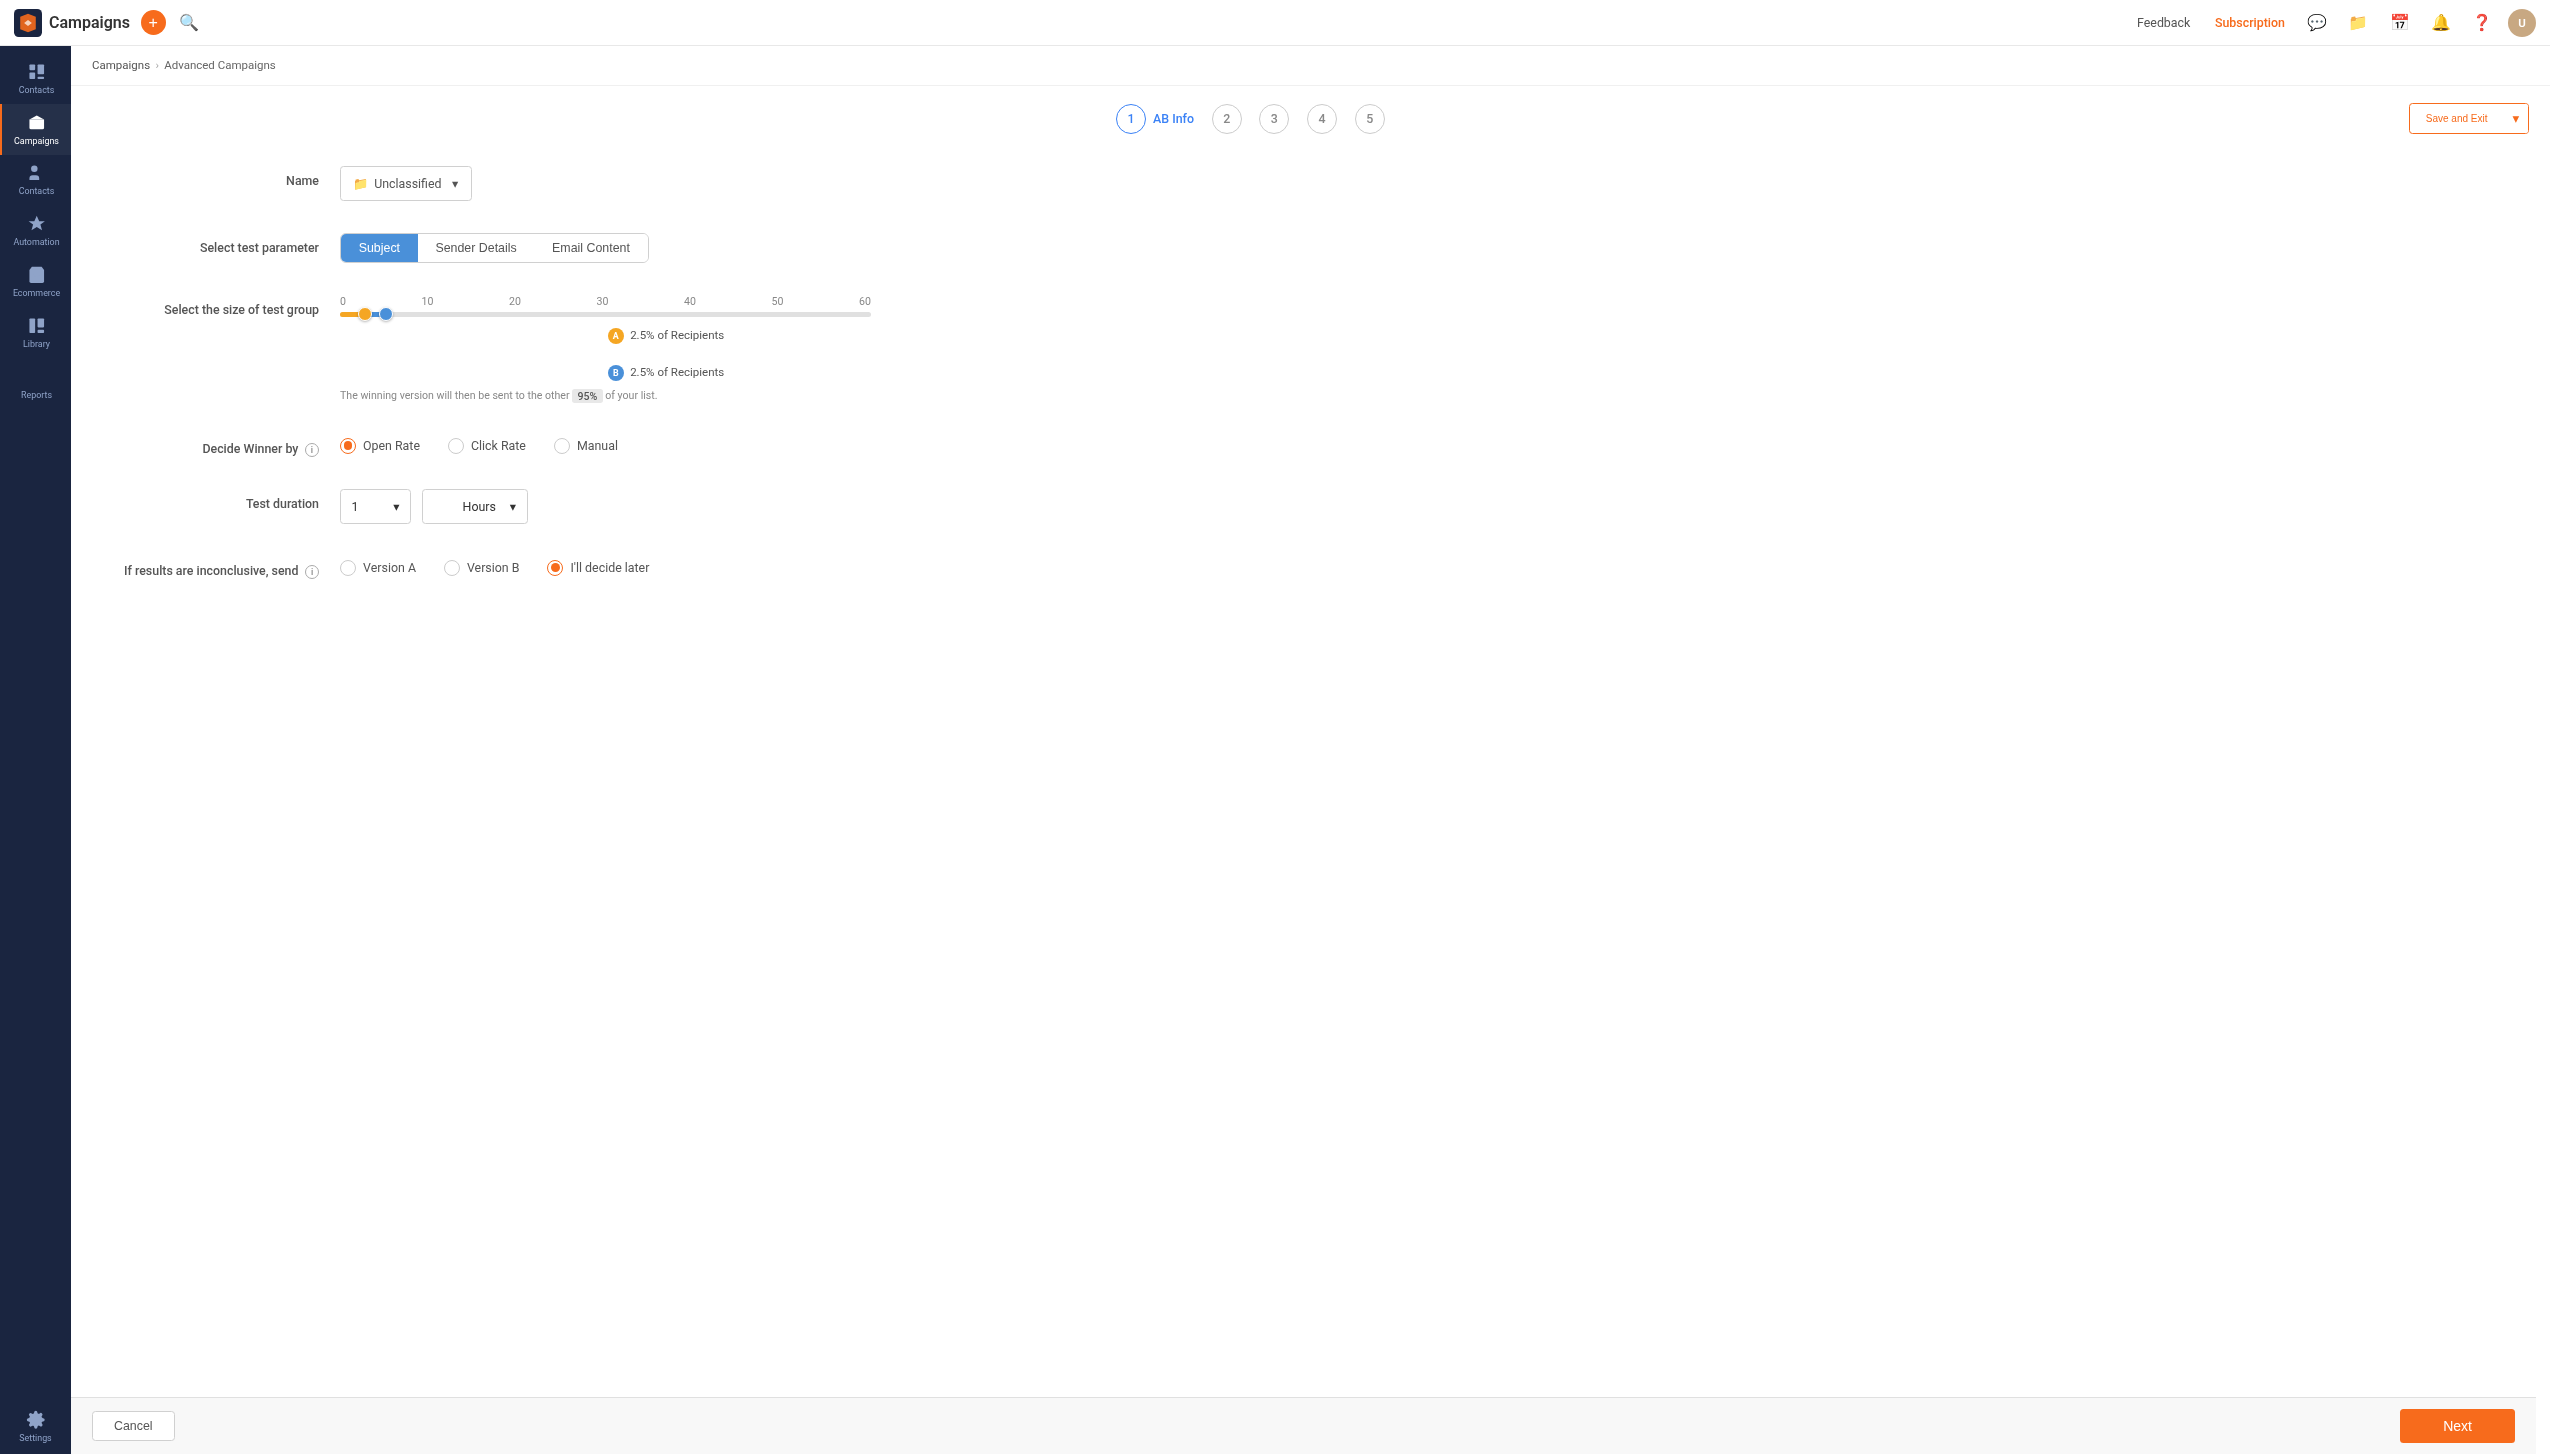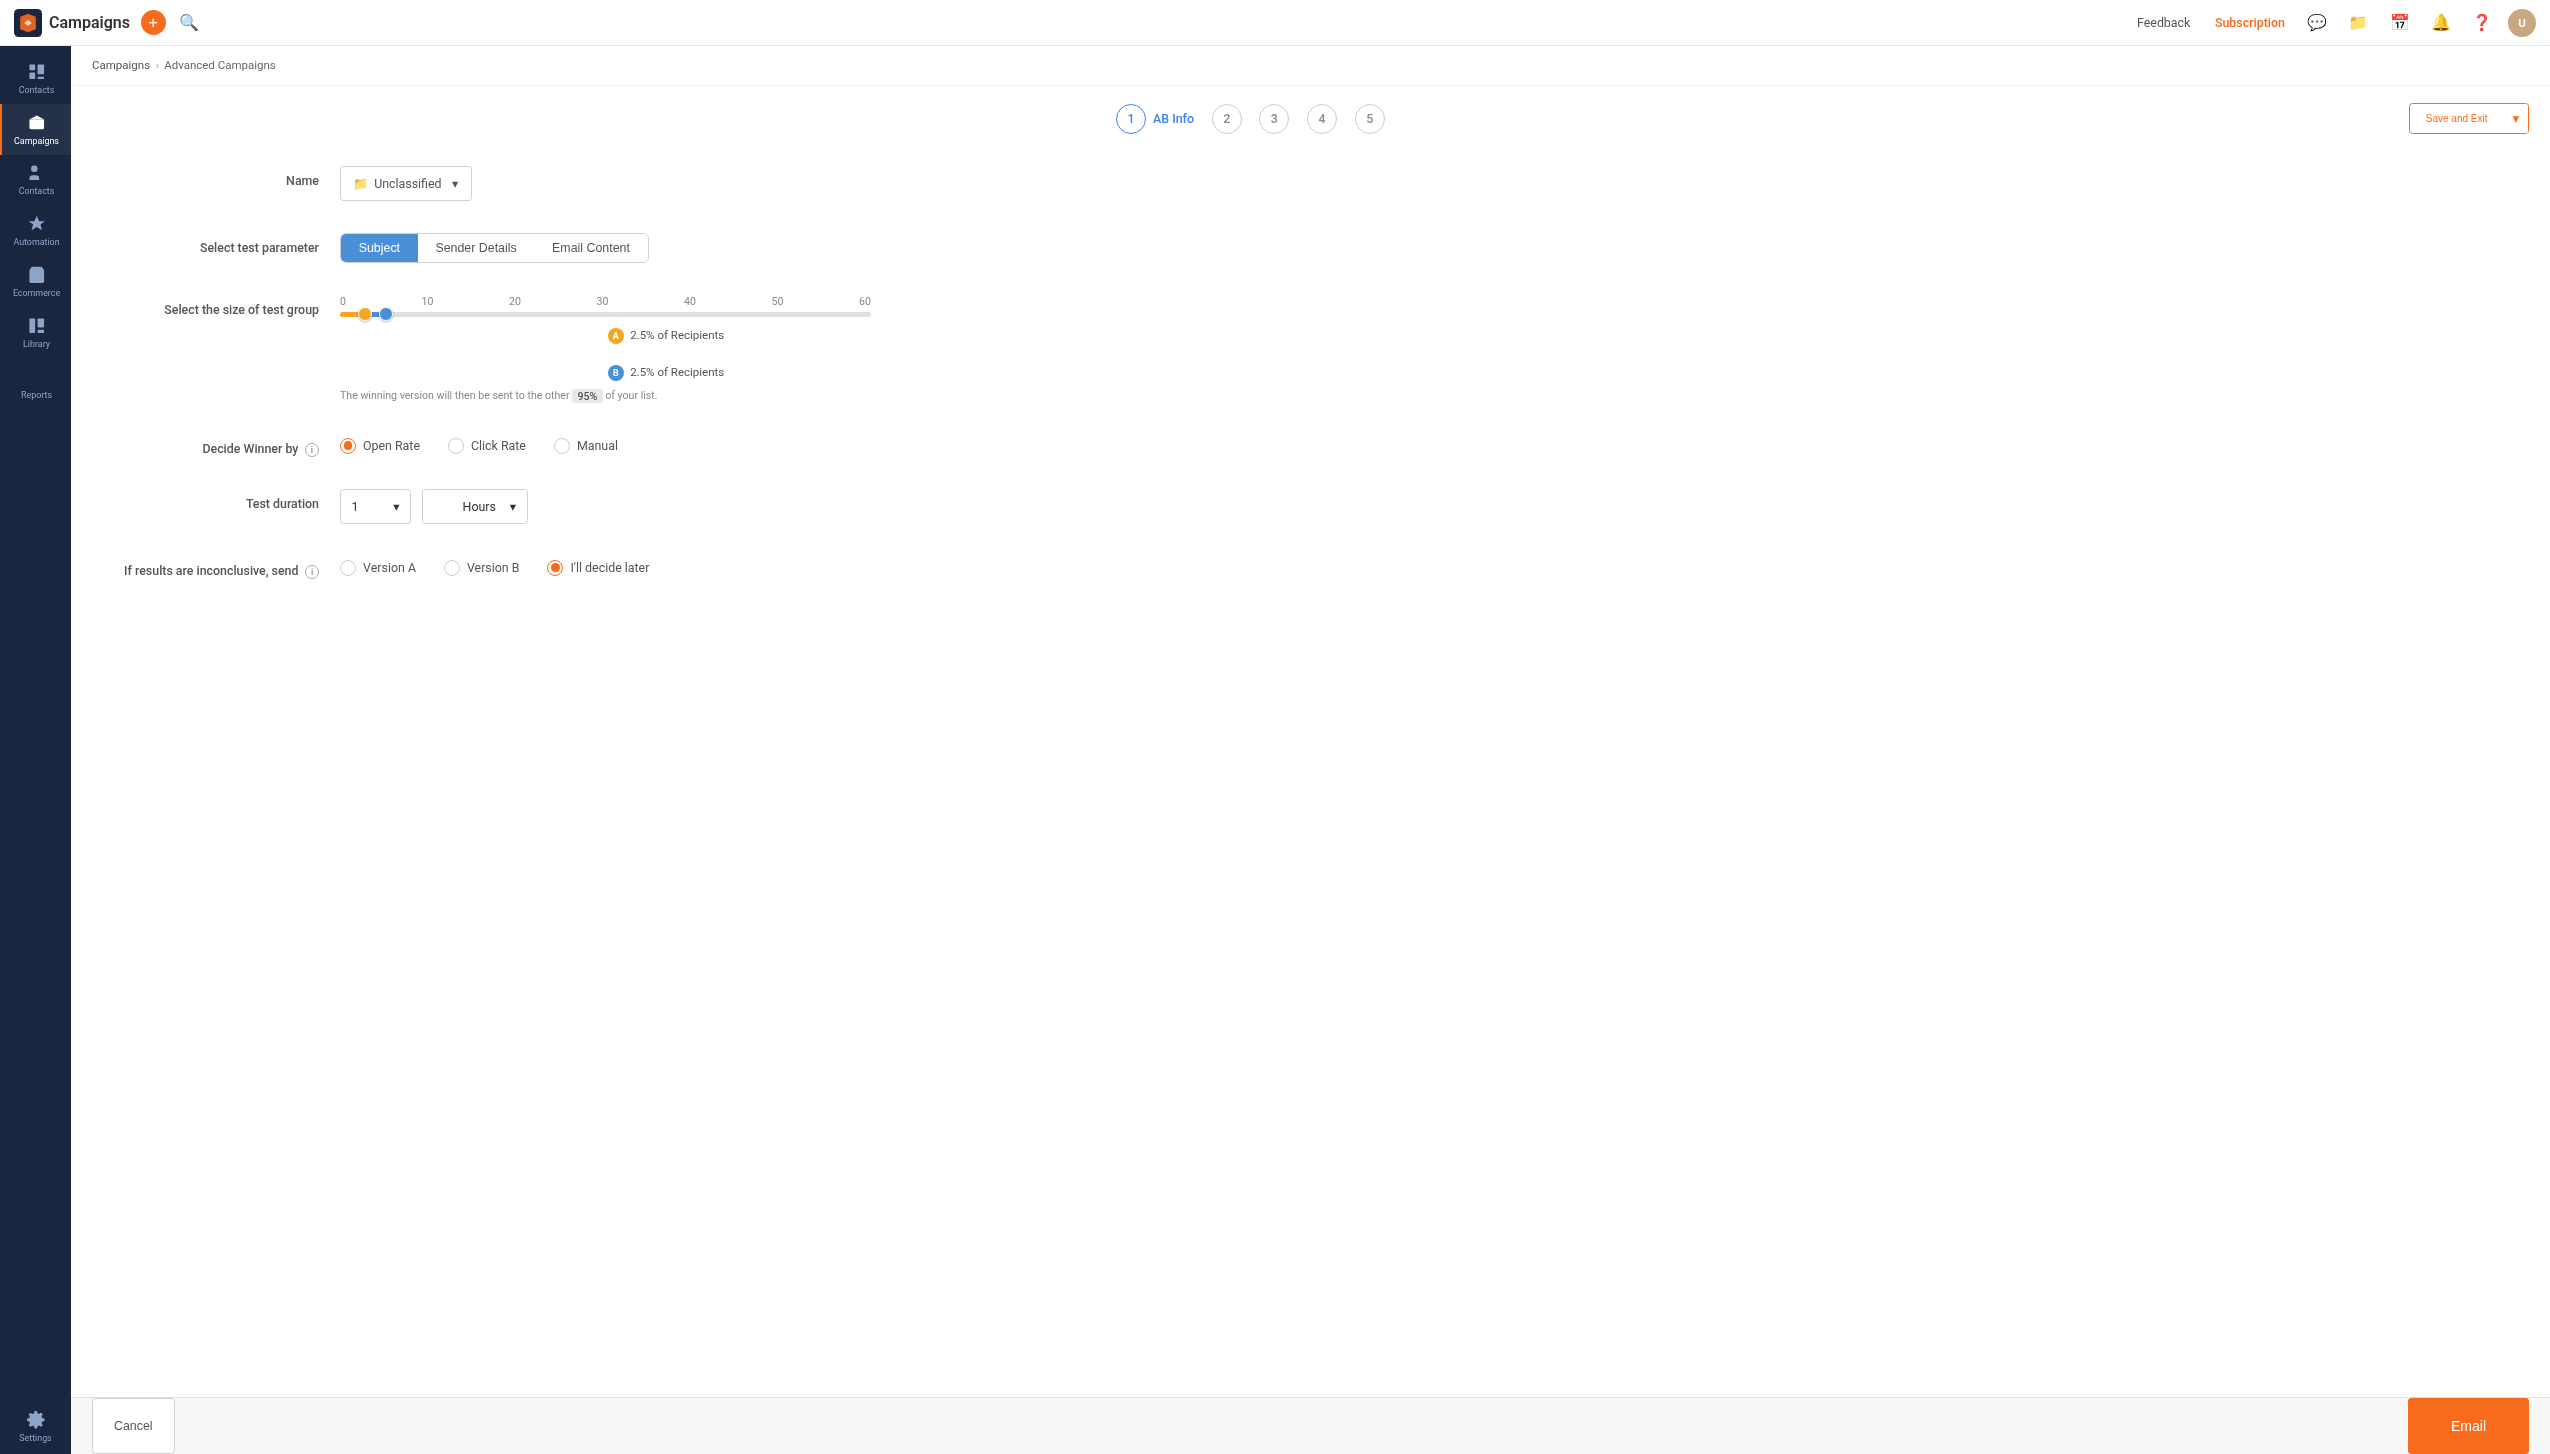--- a/index.html
+++ b/index.html
@@ -194,23 +194,23 @@
 
     
     .info-icon {
       display: inline-flex; align-items: center; justify-content: center;
       width: 14px; height: 14px; border-radius: 50%; border: 0.9px solid #aaa;
       font-size: 8.9px; color: #888; cursor: pointer; margin-left: 3.5px;
     }
 
     
     .bottom-bar {
-      position: fixed; bottom: 0; left: 71px; right: 0;
+      position: fixed; bottom: 0; left: 71px; right: 14px;
       height: 57px; background: #f8f8f8; border-top: 0.9px solid #e0e0e0;
-      display: flex; justify-content: space-between;
+      display: flex; align-items: center; justify-content: space-between;
       padding: 0 21px; z-index: 98;
     }
     .cancel-btn {
       padding: 7px 21px; border: 0.9px solid #d0d0d0; border-radius: 3.5px;
       background: #fff; font-size: 12.4px; color: #555; cursor: pointer;
     }
     .next-btn {
       padding: 8.9px 43px; border: none; border-radius: 3.5px;
       background: #f76b1c; color: #fff; font-size: 14px; font-weight: 500; cursor: pointer;
     }
@@ -493,15 +493,15 @@
           </label>
         </div>
       </div>
     </div>
 
   </div>
 </main>
 
 <div class="bottom-bar">
   <button class="cancel-btn">Cancel</button>
-  <button class="next-btn">Email</button>
+  <button class="next-btn">Next</button>
 </div>
 
 
 </body></html>

